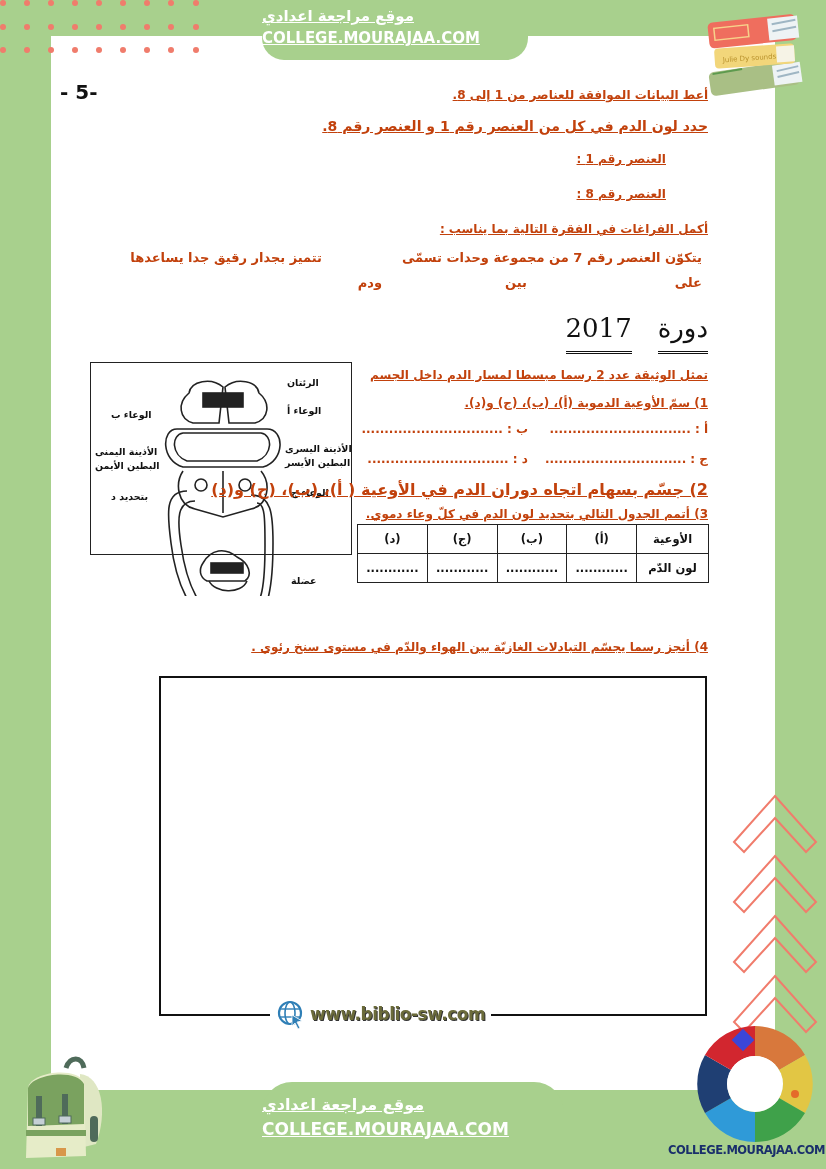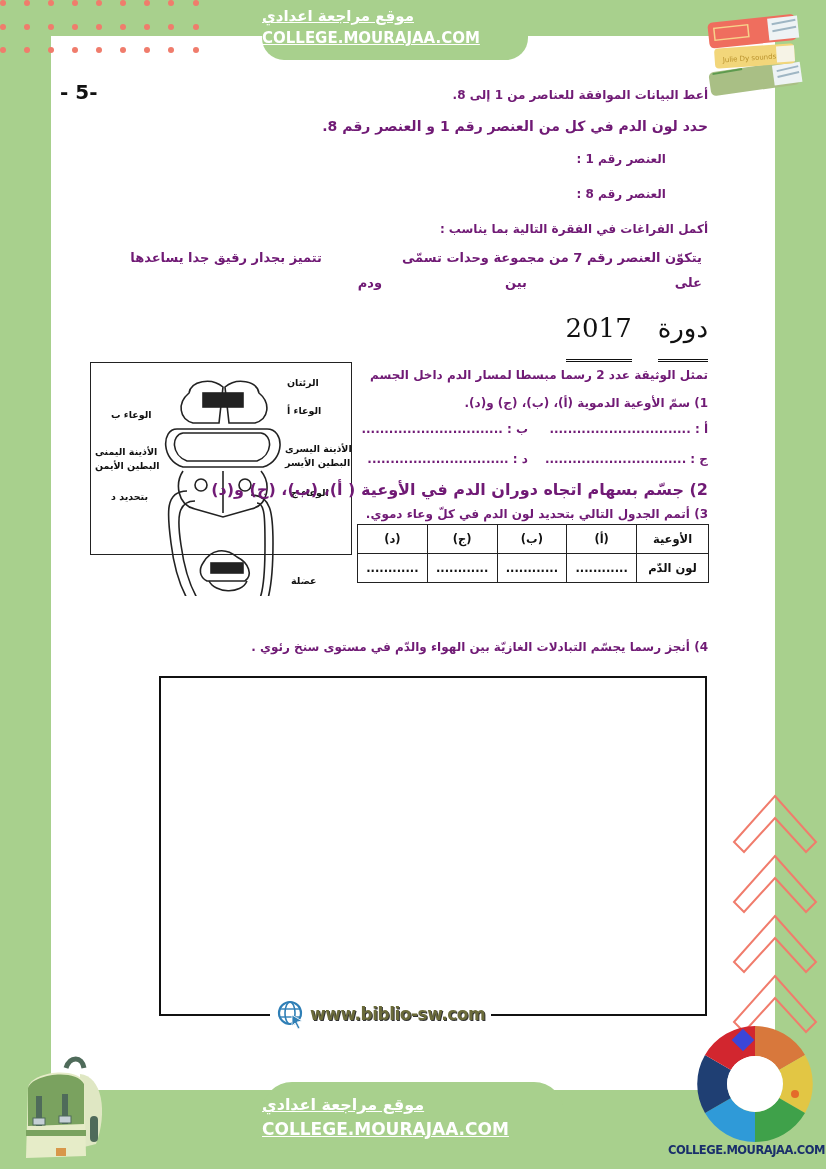--- a/index.html
+++ b/index.html
@@ -29,36 +29,36 @@
   .tab-top .en { top: 30px; font-size: 15px; }
   .tab-bottom .ar { top: 14px; font-size: 16px; }
   .tab-bottom .en { top: 38px; font-size: 17px; }
 
   
   .dots { position: absolute; left: 0; top: 0; width: 210px; height: 56px; }
   .dot { position: absolute; width: 6px; height: 6px; border-radius: 50%; background: #f07c6c; }
 
   
   .page-num { position: absolute; left: 60px; top: 80px; font-size: 20px; font-weight: bold; font-family: "DejaVu Sans", sans-serif; }
-  .rtl { direction: rtl; unicode-bidi: plaintext; font-family: "DejaVu Sans", sans-serif; font-weight: bold; color: #701a75; }
+  .rtl { direction: rtl; unicode-bidi: plaintext; font-family: "DejaVu Sans", sans-serif; font-weight: bold; color: #c2410c; text-decoration: underline; }
   .line { position: absolute; white-space: nowrap; }
   .q1  { right: 118px; top: 88px;  font-size: 12px; }
   .q2  { right: 118px; top: 118px; font-size: 14px; }
   .q2a { right: 160px; top: 152px; font-size: 12px; }
   .q2b { right: 160px; top: 187px; font-size: 12px; }
   .q3  { right: 118px; top: 222px; font-size: 12px; }
   .q3l1 { right: 124px; top: 250px; width: 600px; font-size: 13px; }
   .q3l2 { right: 124px; top: 275px; width: 600px; font-size: 13px; }
   .q3l1 span, .q3l2 span { position: absolute; top: 0; white-space: nowrap; }
 
   .session {
     position: absolute; right: 118px; top: 313px; font-size: 26px; font-family: "DejaVu Serif", serif;
     font-weight: normal; display: flex; gap: 26px; direction: rtl;
   }
-  .session span { border-bottom: 3px double #111; padding-bottom: 15px; line-height: 1.2; }
+  .session span { border-bottom: 3px double #111; padding-bottom: 7px; line-height: 1.2; }
 
   
   .figure-box {
     position: absolute; left: 90px; top: 362px; width: 262px; height: 193px;
     border: 1.5px solid #222; background: #fff;
   }
   .figure-caption {
     position: absolute; left: 0; bottom: 0; width: 100%; height: 27px;
     border-top: 1.5px solid #222; text-align: center; font-size: 12px; line-height: 26px;
   }

